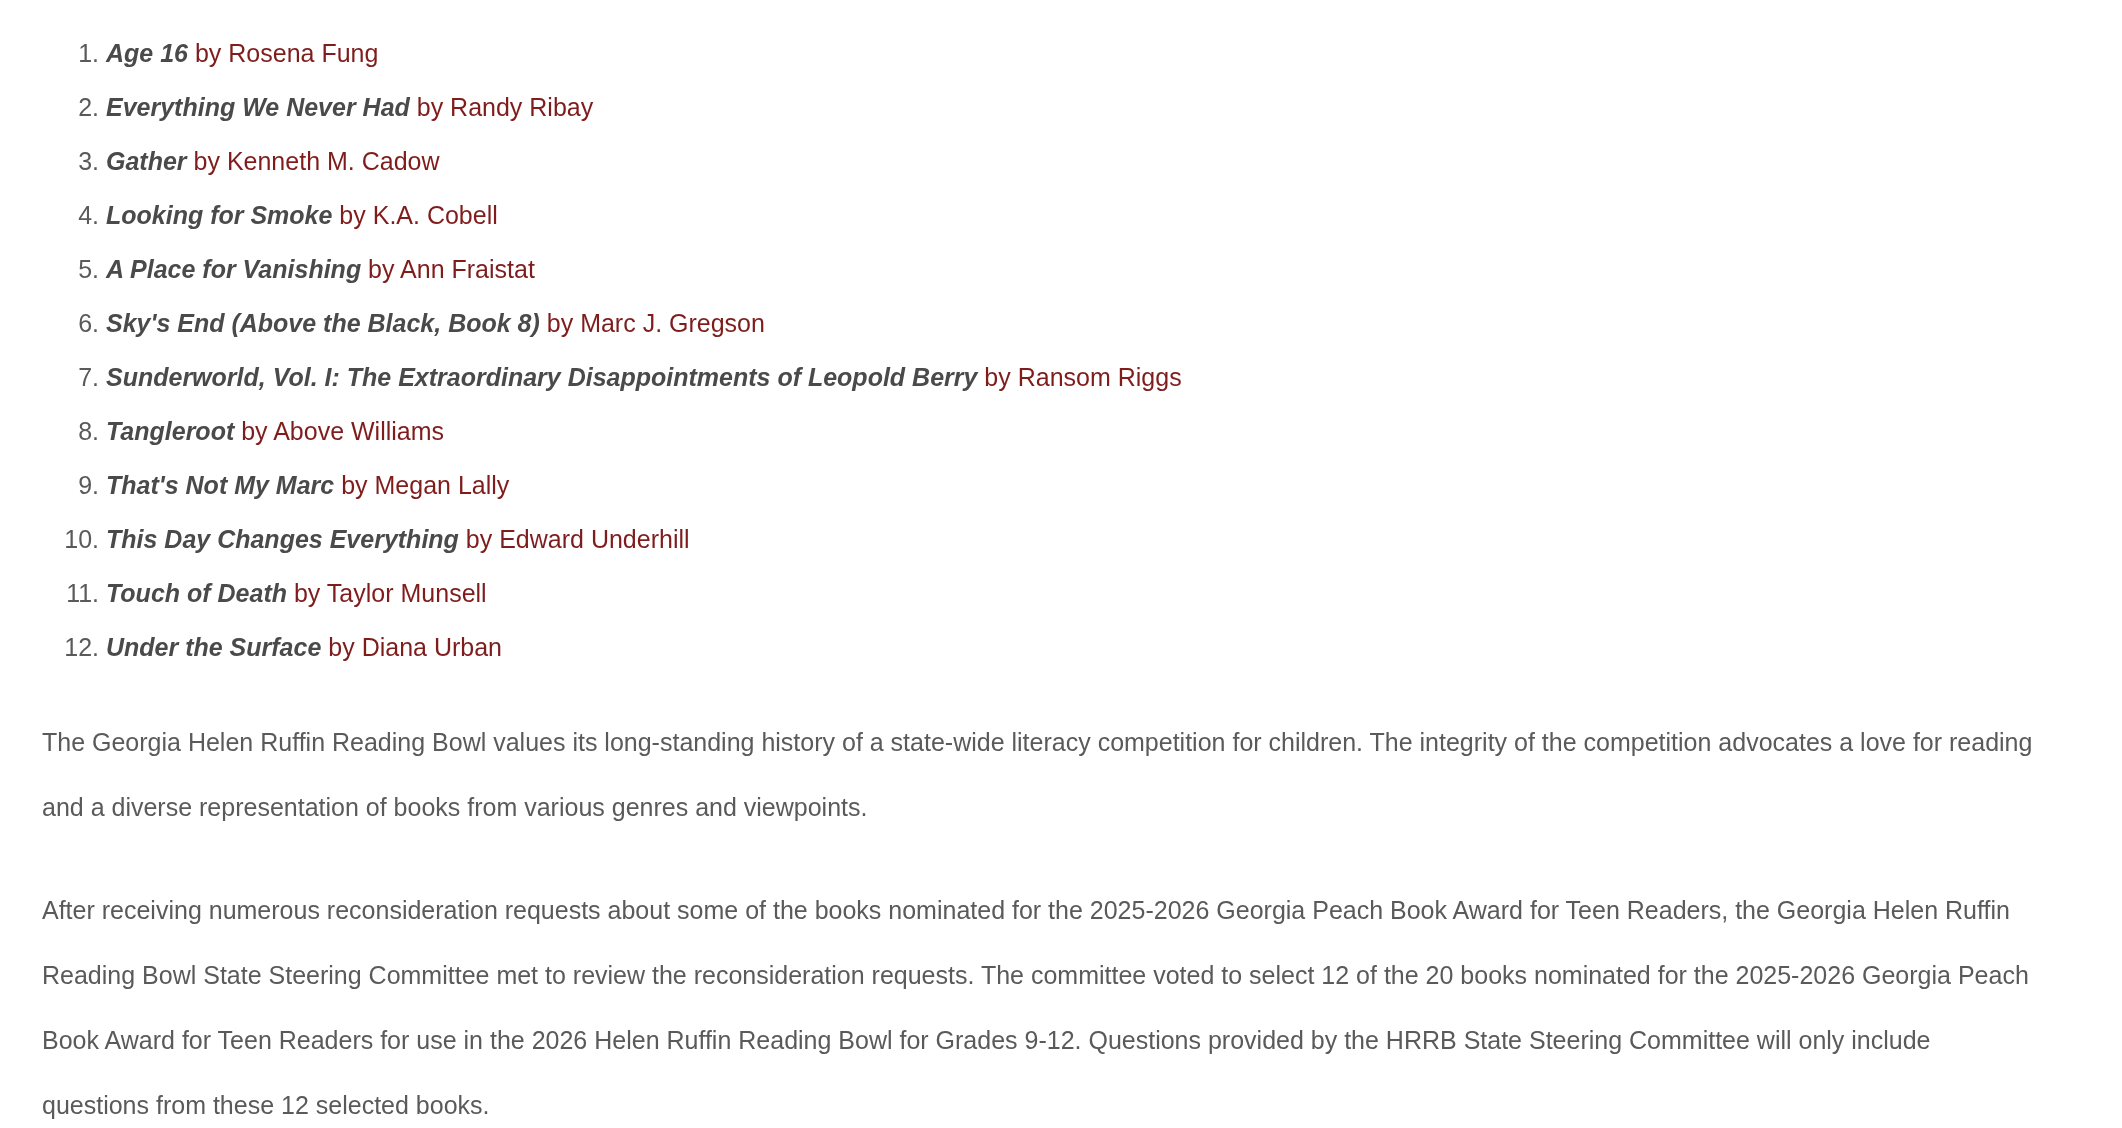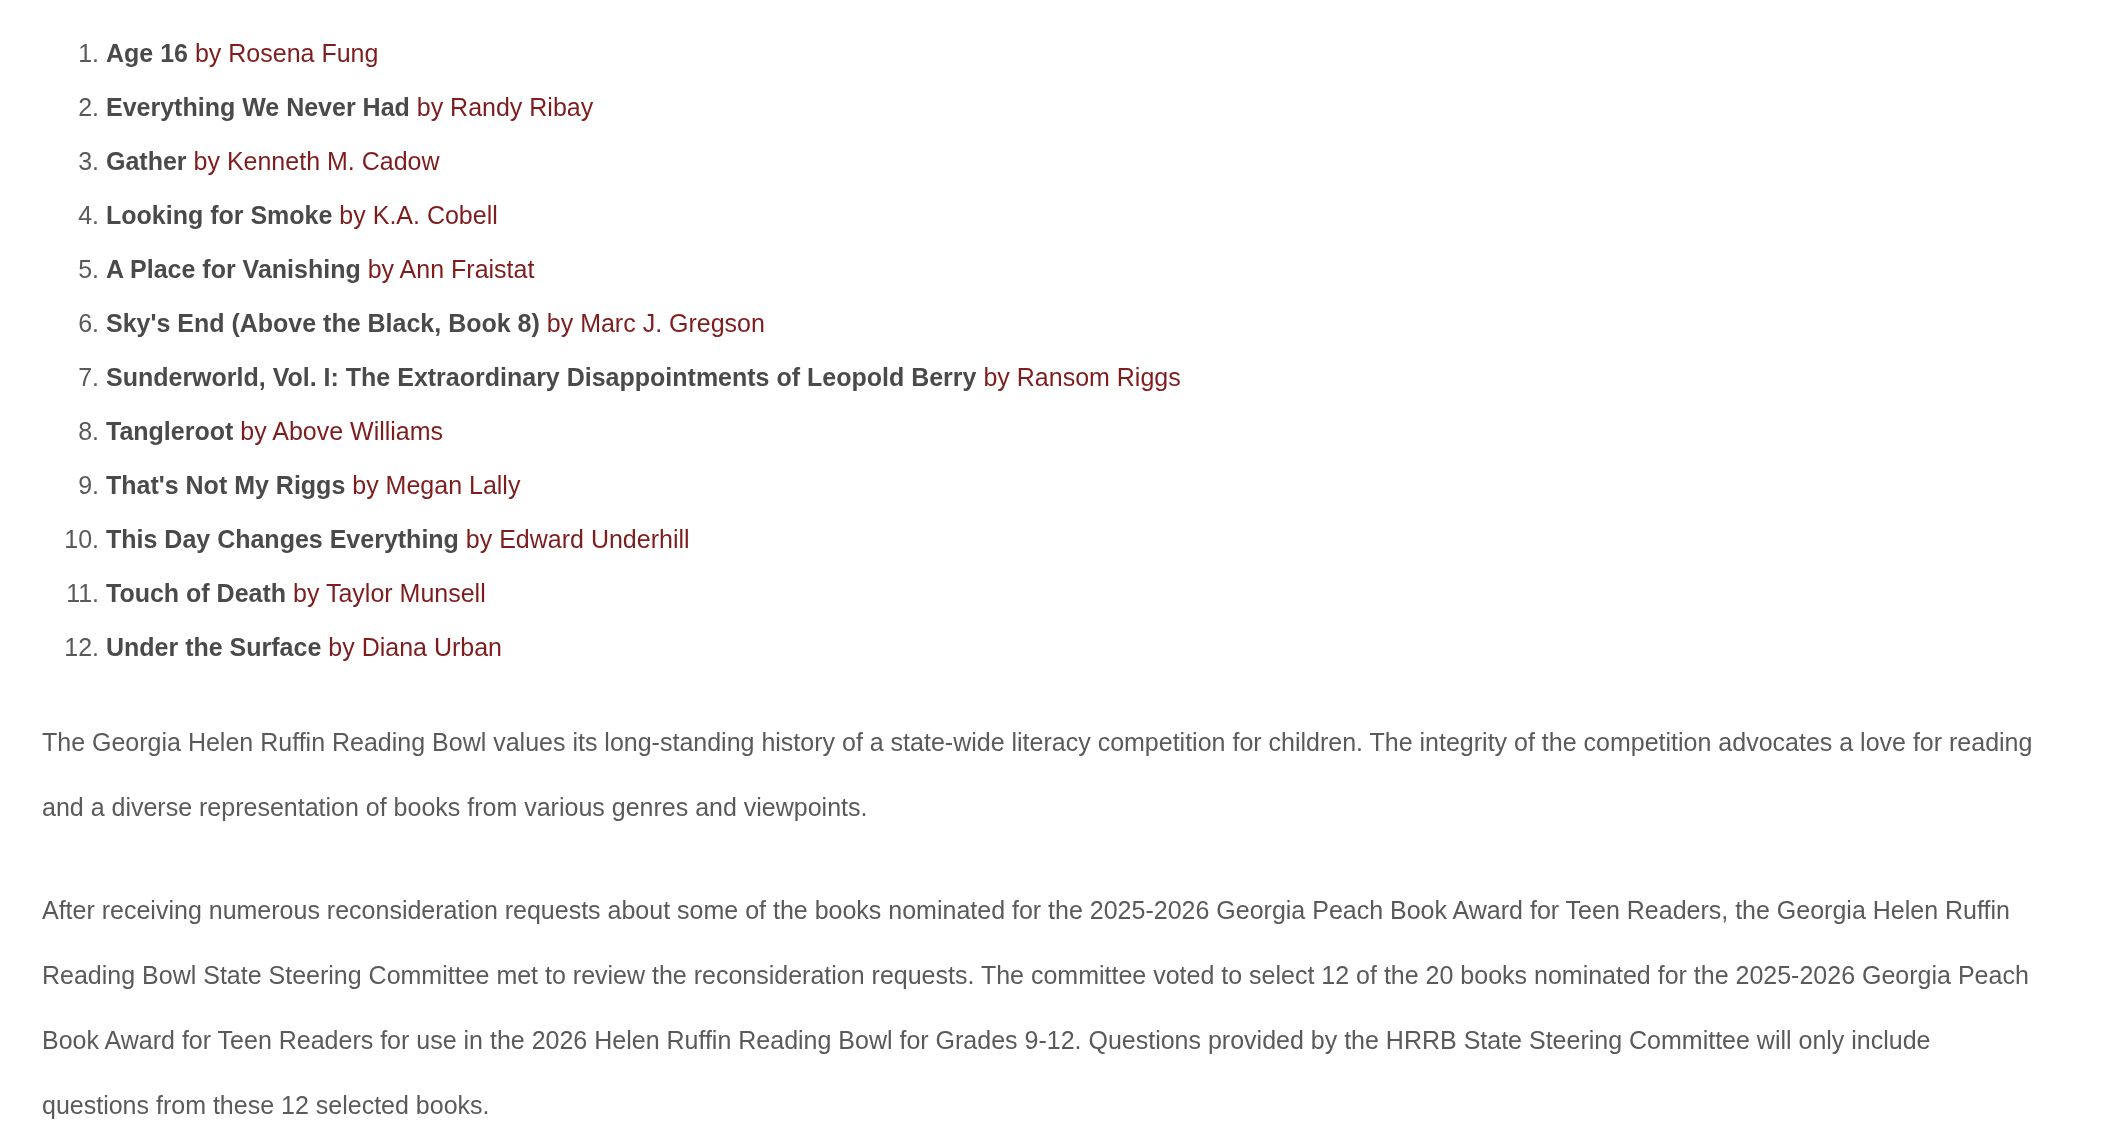--- a/index.html
+++ b/index.html
@@ -51,20 +51,21 @@
     list-style-position: outside;
     list-style-type: decimal;
   }
   ol.booklist li {
     font-size: 25px;
     line-height: 54px;
     color: #5a5a5a;
   }
   ol.booklist li .title {
     font-weight: bold;
+    font-style: italic;
     color: #4a4a4a;
   }
   ol.booklist li .author {
     font-weight: normal;
     font-style: normal;
     color: #7f1d1d;
   }
   .para {
     font-size: 25px;
     line-height: 65px;
@@ -89,21 +90,21 @@
 
     <ol class="booklist">
       <li><span class="title">Age 16</span><span class="author"> by Rosena Fung</span></li>
       <li><span class="title">Everything We Never Had</span><span class="author"> by Randy Ribay</span></li>
       <li><span class="title">Gather</span><span class="author"> by Kenneth M. Cadow</span></li>
       <li><span class="title">Looking for Smoke</span><span class="author"> by K.A. Cobell</span></li>
       <li><span class="title">A Place for Vanishing</span><span class="author"> by Ann Fraistat</span></li>
       <li><span class="title">Sky's End (Above the Black, Book 8)</span><span class="author"> by Marc J. Gregson</span></li>
       <li><span class="title">Sunderworld, Vol. I: The Extraordinary Disappointments of Leopold Berry</span><span class="author"> by Ransom Riggs</span></li>
       <li><span class="title">Tangleroot</span><span class="author"> by Above Williams</span></li>
-      <li><span class="title">That's Not My Riggs</span><span class="author"> by Megan Lally</span></li>
+      <li><span class="title">That's Not My Marc</span><span class="author"> by Megan Lally</span></li>
       <li><span class="title">This Day Changes Everything</span><span class="author"> by Edward Underhill</span></li>
       <li><span class="title">Touch of Death</span><span class="author"> by Taylor Munsell</span></li>
       <li><span class="title">Under the Surface</span><span class="author"> by Diana Urban</span></li>
     </ol>
 
     <div class="para-block">
       <p class="para">The Georgia Helen Ruffin Reading Bowl values its long-standing history of a state-wide literacy competition for children. The integrity of the competition advocates a love for reading and a diverse representation of books from various genres and viewpoints.</p>
     </div>
 
     <div class="para-block second">

